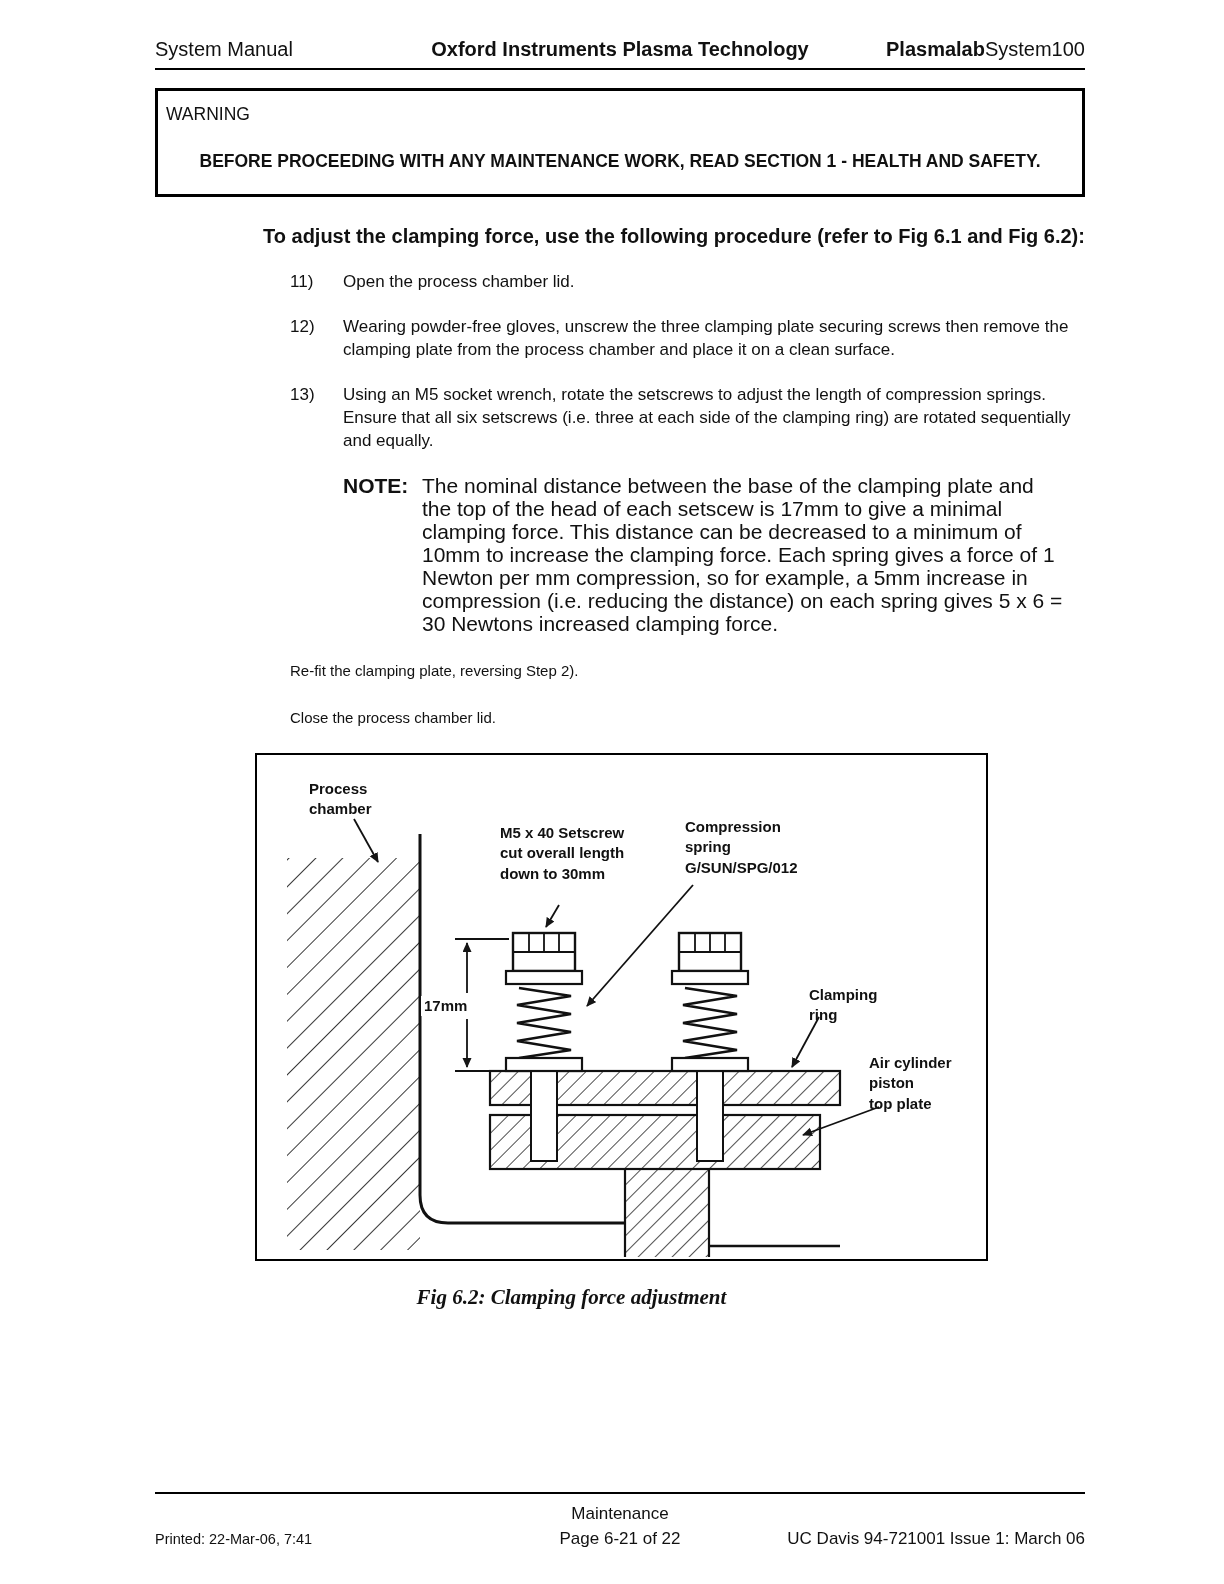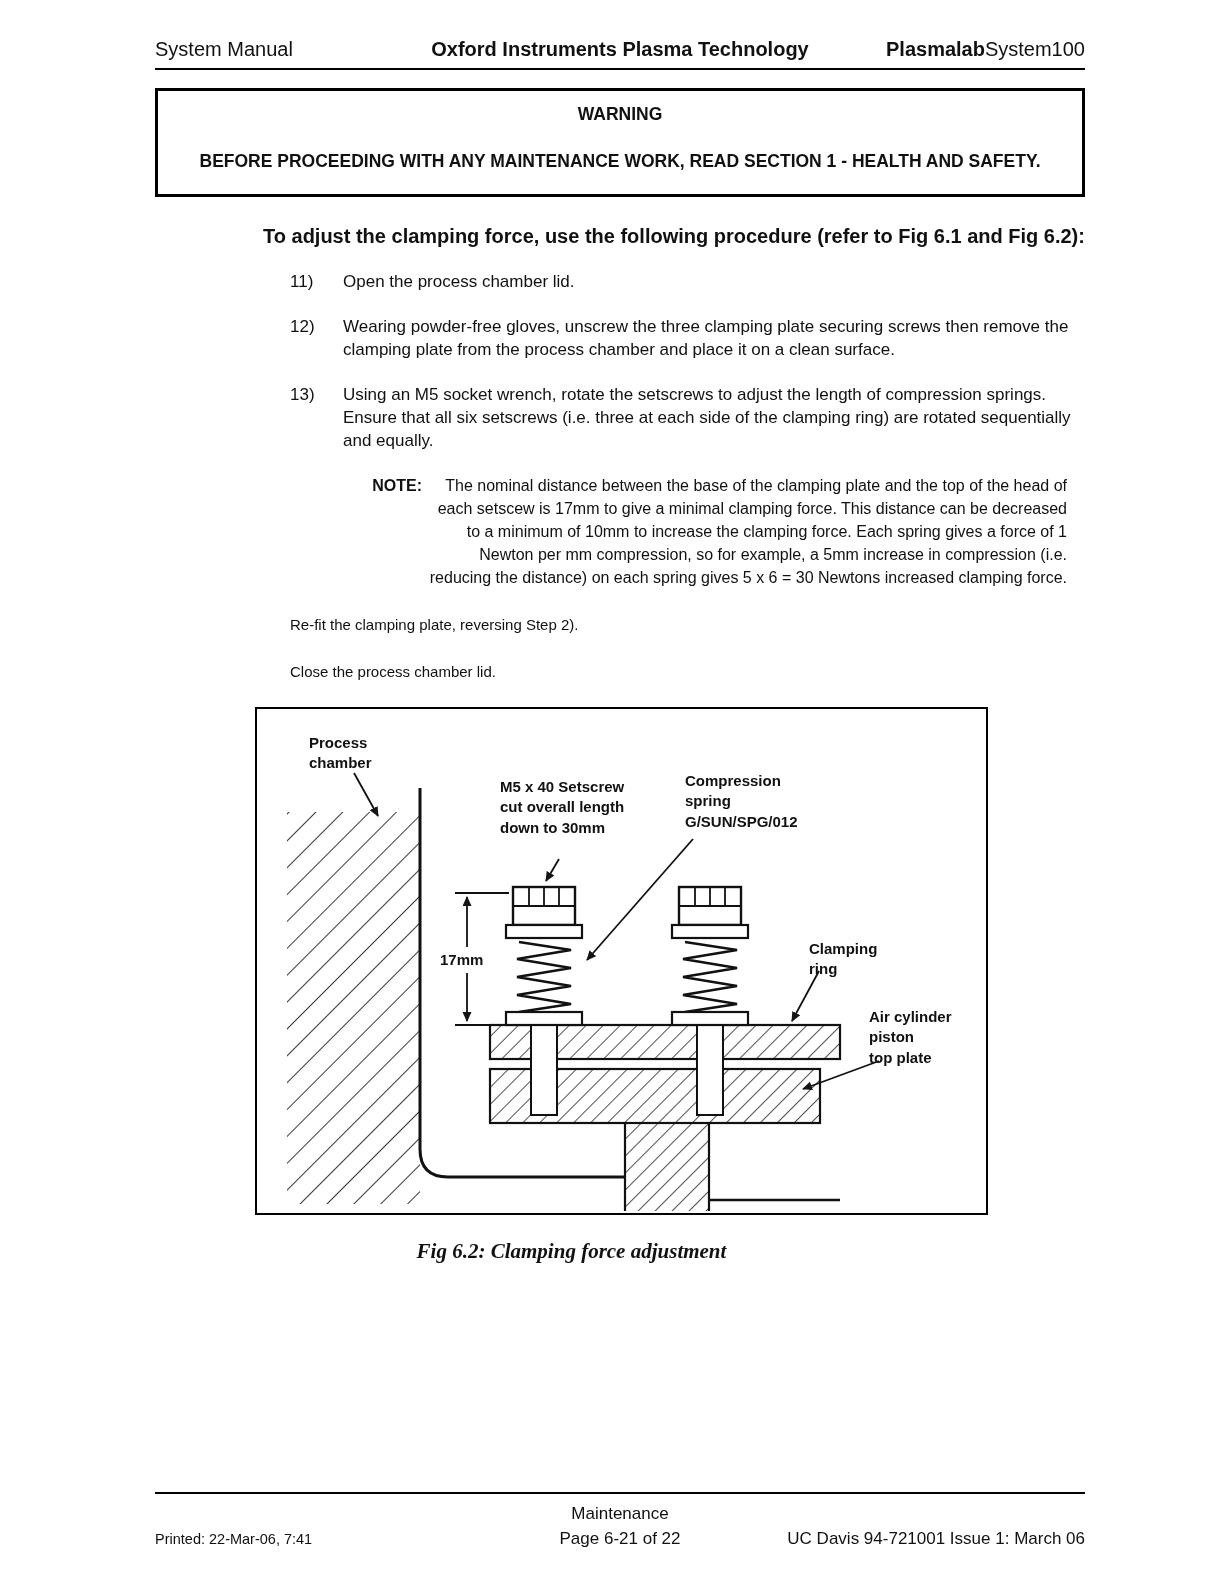--- a/index.html
+++ b/index.html
@@ -15,31 +15,31 @@
     overflow:hidden;
   }
   
   .header{display:grid;grid-template-columns:1fr auto 1fr;align-items:baseline;font-size:20px;}
   .h-left{text-align:left;}
   .h-center{text-align:center;font-weight:bold;}
   .h-right{text-align:right;}
   .header-rule{border-top:2.5px solid #000;margin-top:7px;}
   
   .warning-box{margin-top:18px;border:3.5px solid #000;padding:13px 8px 22px;}
-  .warning-title{text-align:center;font-weight:bold;font-size:17.5px;}
+  .warning-title{text-align:left;font-weight:normal;font-size:17.5px;}
   .warning-body{margin-top:26px;text-align:center;font-weight:bold;font-size:17.5px;}
   
   .section-heading{display:flex;margin:32px 0 0;font-size:23px;font-weight:bold;}
   .sec-num{width:108px;flex:none;}
   
   .intro{margin:28px 0 0 108px;font-size:20px;line-height:23px;font-weight:bold;}
   .step{display:flex;margin:22px 0 0 135px;font-size:17px;line-height:23px;}
   .step-num{width:53px;flex:none;}
   .step-text{width:742px;}
-  .note{display:flex;margin:22px 0 0 188px;font-size:16px;line-height:23px;text-align:right;}
+  .note{display:flex;margin:22px 0 0 188px;font-size:21px;line-height:23px;}
   .note-label{width:79px;flex:none;font-weight:bold;}
   .note-text{width:645px;}
   .closing{margin:24px 0 0 135px;font-size:15px;line-height:23px;}
   
   .figure{margin:24px 0 0 100px;width:633px;}
   .fig-box{position:relative;width:733px;height:508px;border:2px solid #000;box-sizing:border-box;background:#fff;}
   .fig-box svg{position:absolute;left:0;top:0;}
   .fig-label{
     position:absolute;font-weight:bold;font-size:15px;line-height:1.35;
     white-space:pre-line;color:#111;
@@ -164,21 +164,21 @@
       </svg>
 
       <div class="fig-label" style="left:52px;top:24px;">Process
 chamber</div>
       <div class="fig-label" style="left:243px;top:68px;">M5 x 40 Setscrew
 cut overall length
 down to 30mm</div>
       <div class="fig-label" style="left:428px;top:62px;">Compression
 spring
 G/SUN/SPG/012</div>
-      <div class="fig-label dim" style="left:180px;top:241px;">17mm</div>
+      <div class="fig-label dim" style="left:164px;top:241px;">17mm</div>
       <div class="fig-label" style="left:552px;top:230px;">Clamping
 ring</div>
       <div class="fig-label" style="left:612px;top:298px;">Air cylinder
 piston
 top plate</div>
     </div>
     <figcaption class="fig-caption">Fig 6.2: Clamping force adjustment</figcaption>
   </figure>
 
   <footer class="footer">

